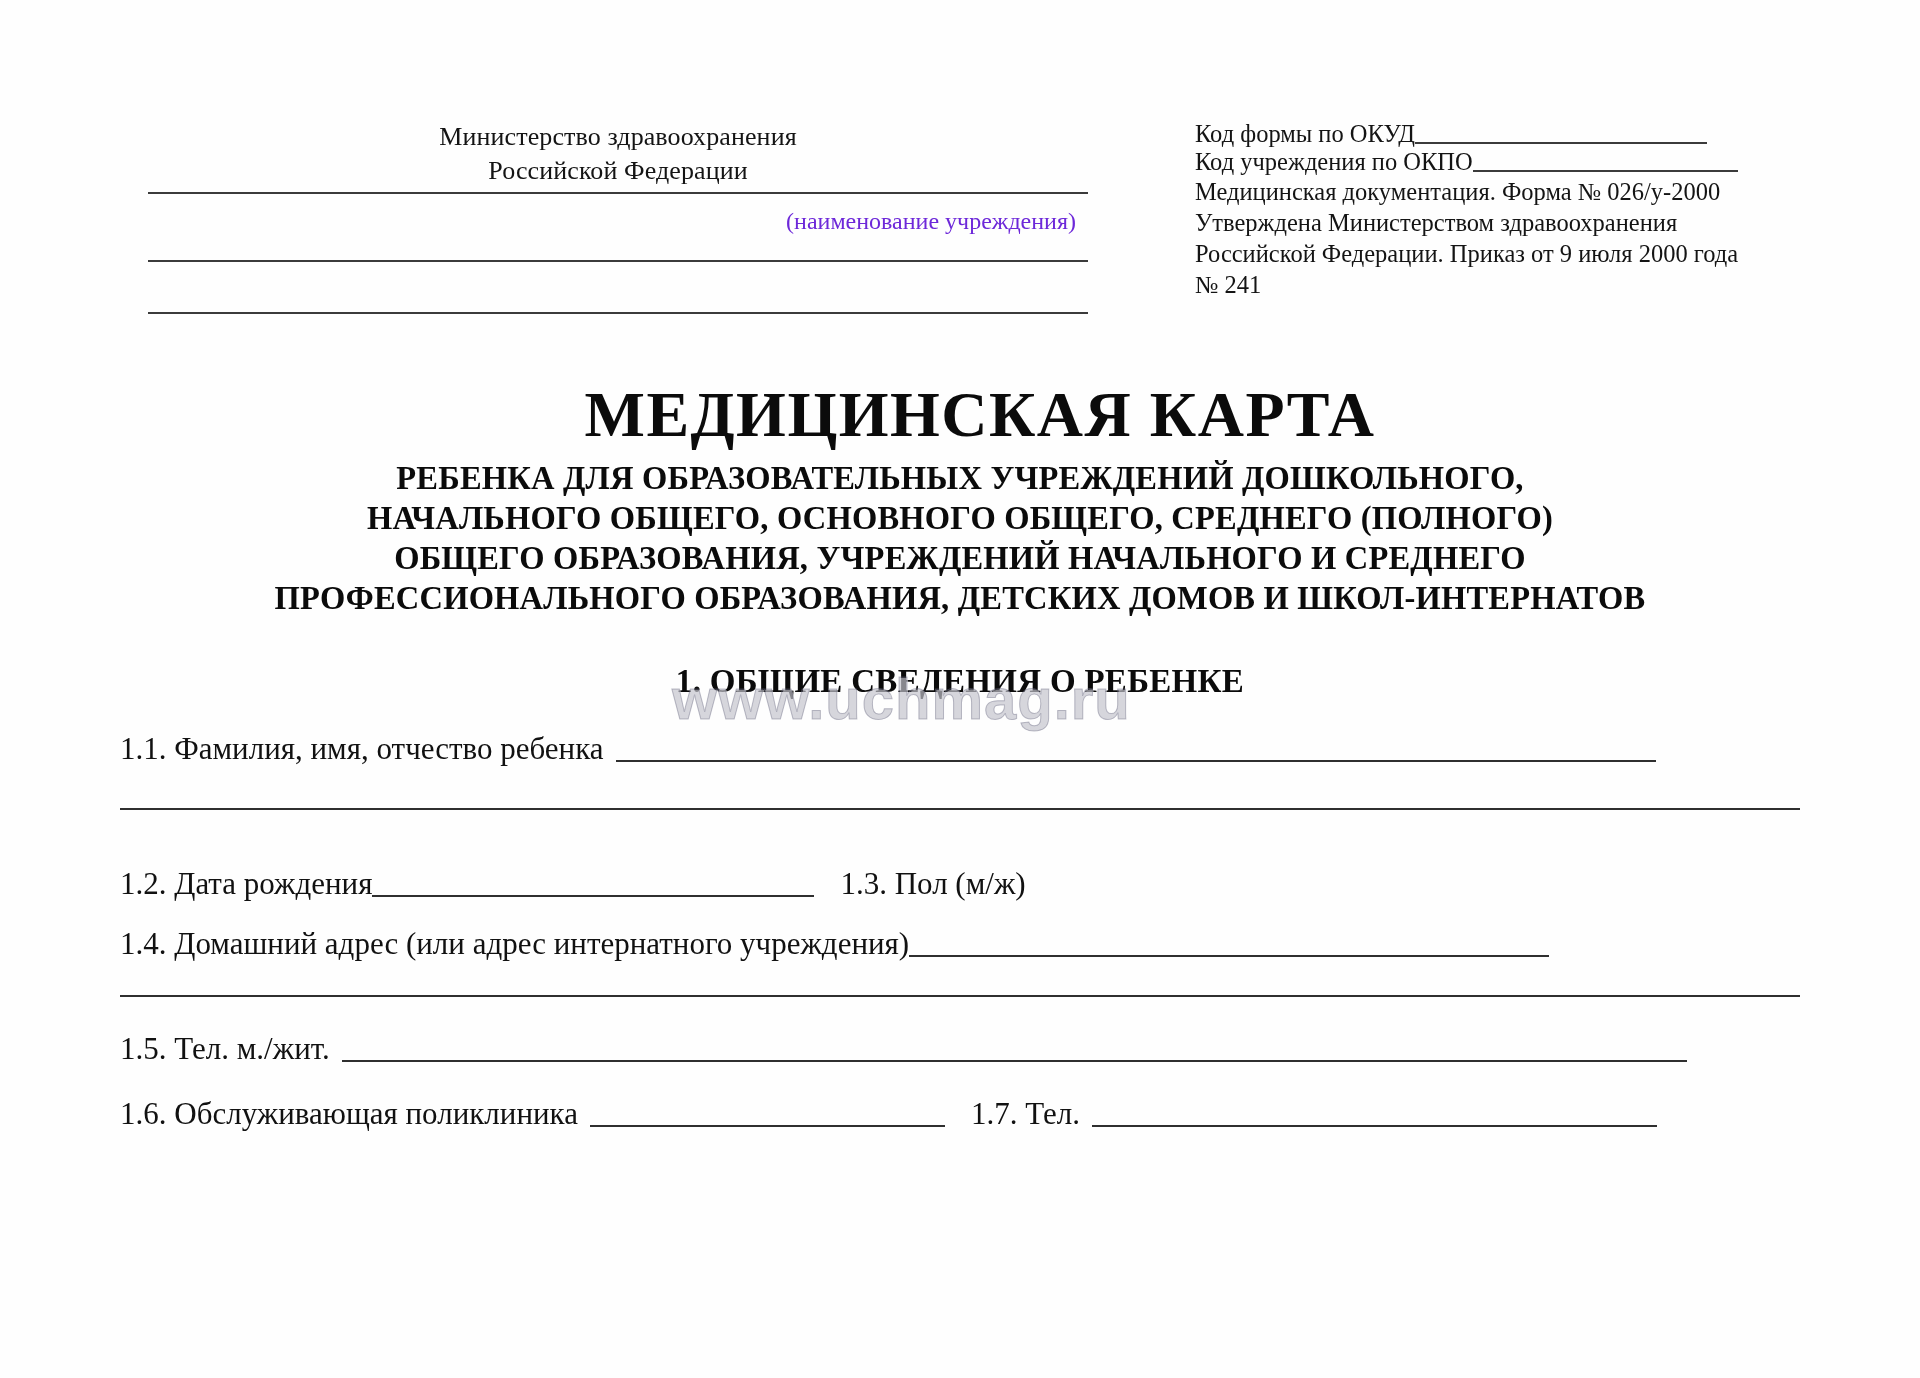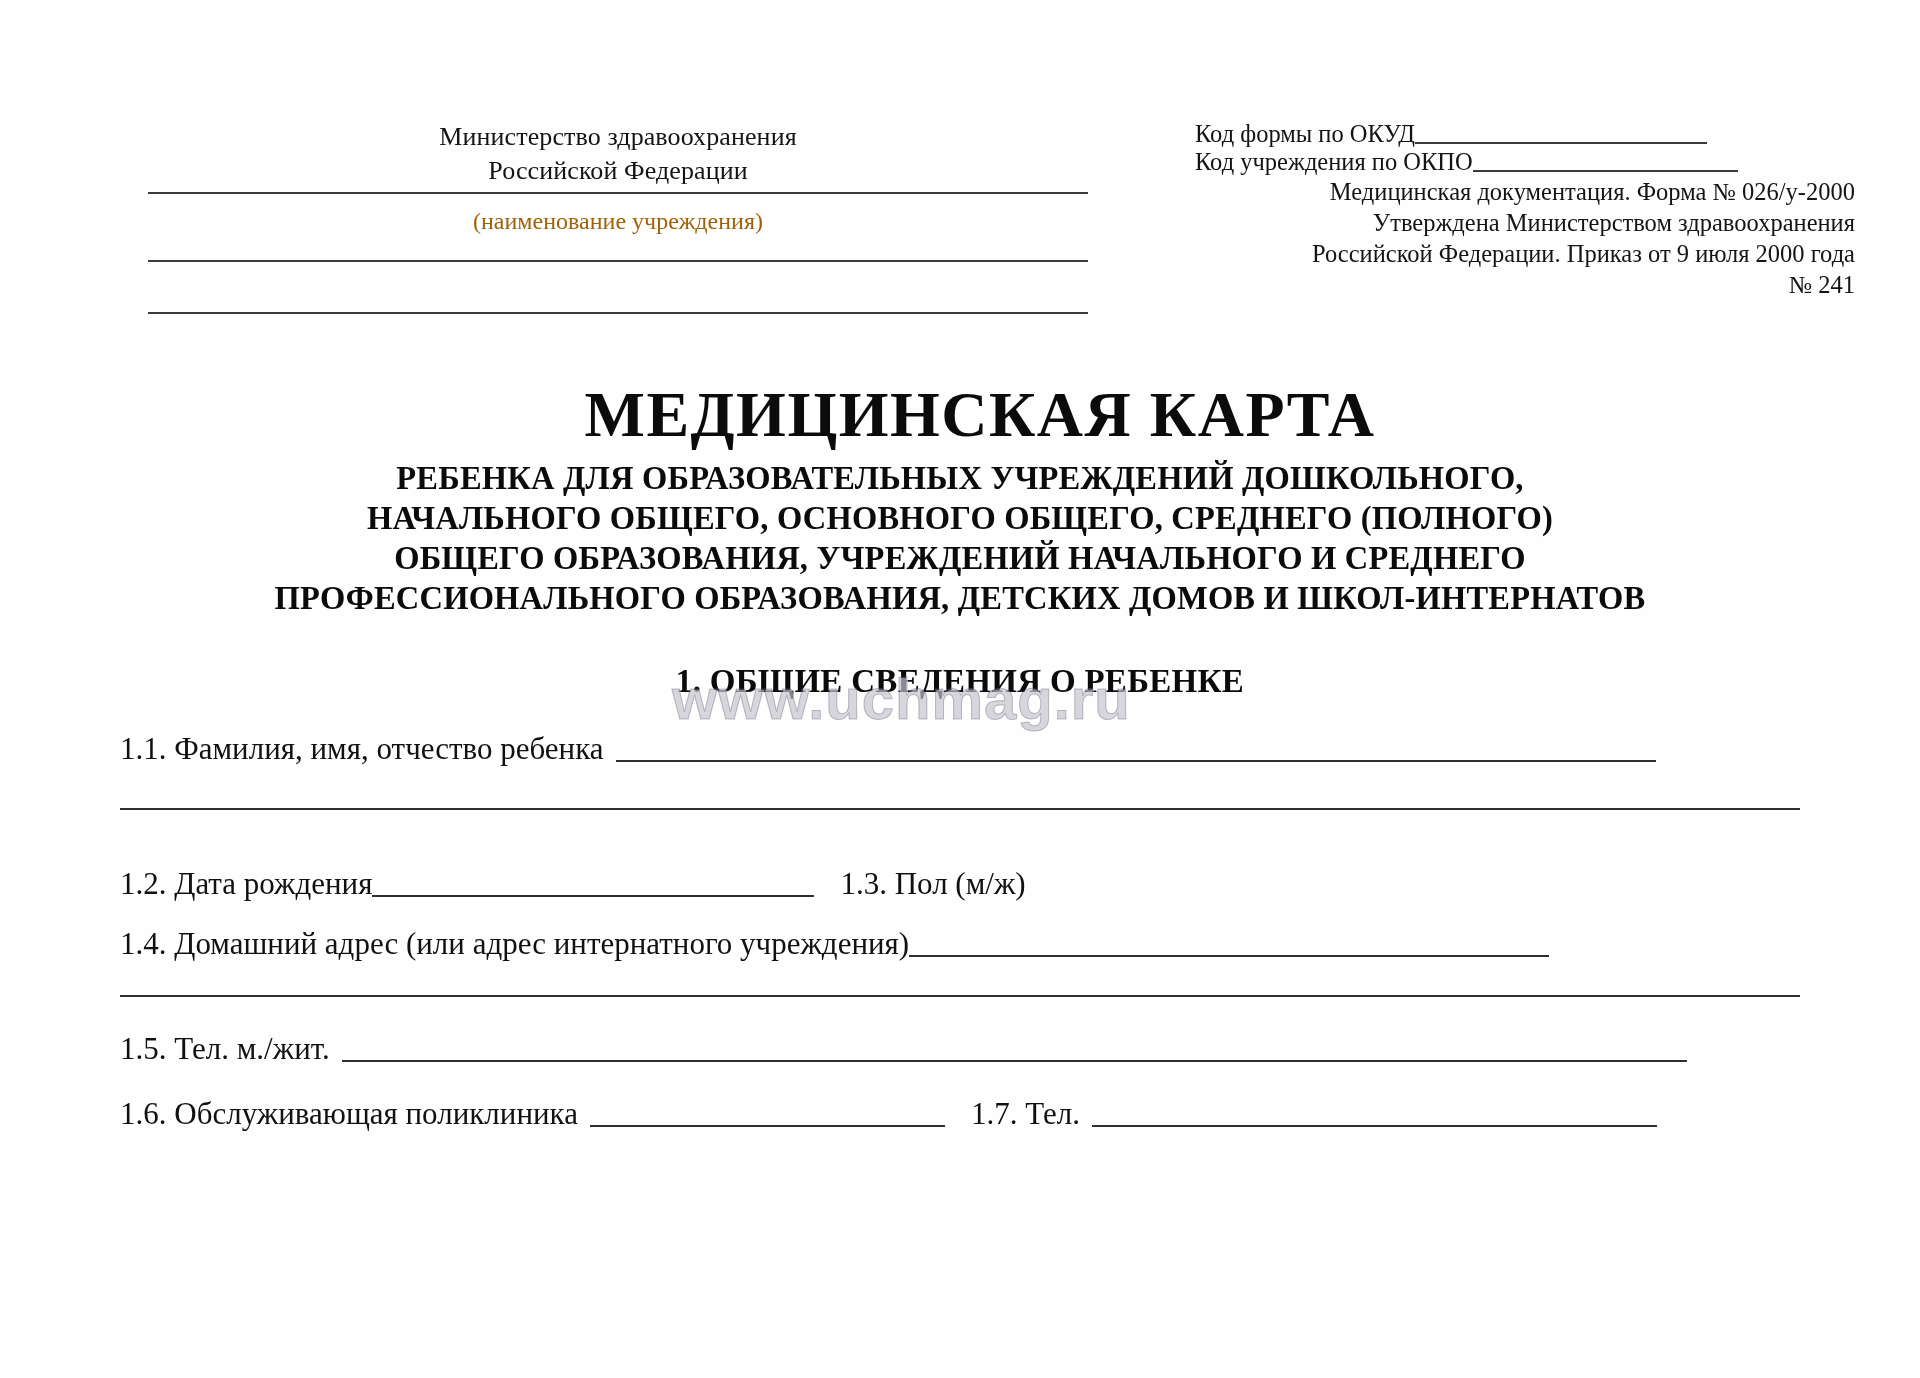--- a/index.html
+++ b/index.html
@@ -47,27 +47,27 @@
   }
   .rule {
     height: 0;
     border-bottom: 2px solid #3b3b3b;
   }
   .rule-1 { position:absolute; left:148px; top: 72px; width: 940px; }
   .rule-2 { position:absolute; left:148px; top: 140px; width: 940px; }
   .rule-3 { position:absolute; left:148px; top: 192px; width: 940px; }
   .org-caption {
     position: absolute;
-    left: 148px;
+    left: 136px;
     top: 86px;
     width: 940px;
-    text-align: center;
+    text-align: right;
     font-size: 24px;
     line-height: 30px;
-    color: #a16207;
+    color: #6d28d9;
   }
 
   .code-block {
     position: absolute;
     left: 1195px;
     top: 0px;
     width: 660px;
   }
   .code-line {
     font-size: 24.5px;
@@ -78,21 +78,21 @@
   .code-line .fill {
     display: inline-block;
     border-bottom: 2px solid #3b3b3b;
     vertical-align: baseline;
     height: 21px;
     margin-bottom: -2px;
   }
   .fill-okud { width: 292px; }
   .fill-okpo { width: 265px; }
   .code-line.tight { line-height: 28px; }
-  .code-line.loose { line-height: 31px; text-align: right; }
+  .code-line.loose { line-height: 31px; }
 
   
   .title-wrap {
     position: absolute;
     top: 380px;
     left: 0;
     width: 1920px;
     text-align: center;
   }
   .main-title {

